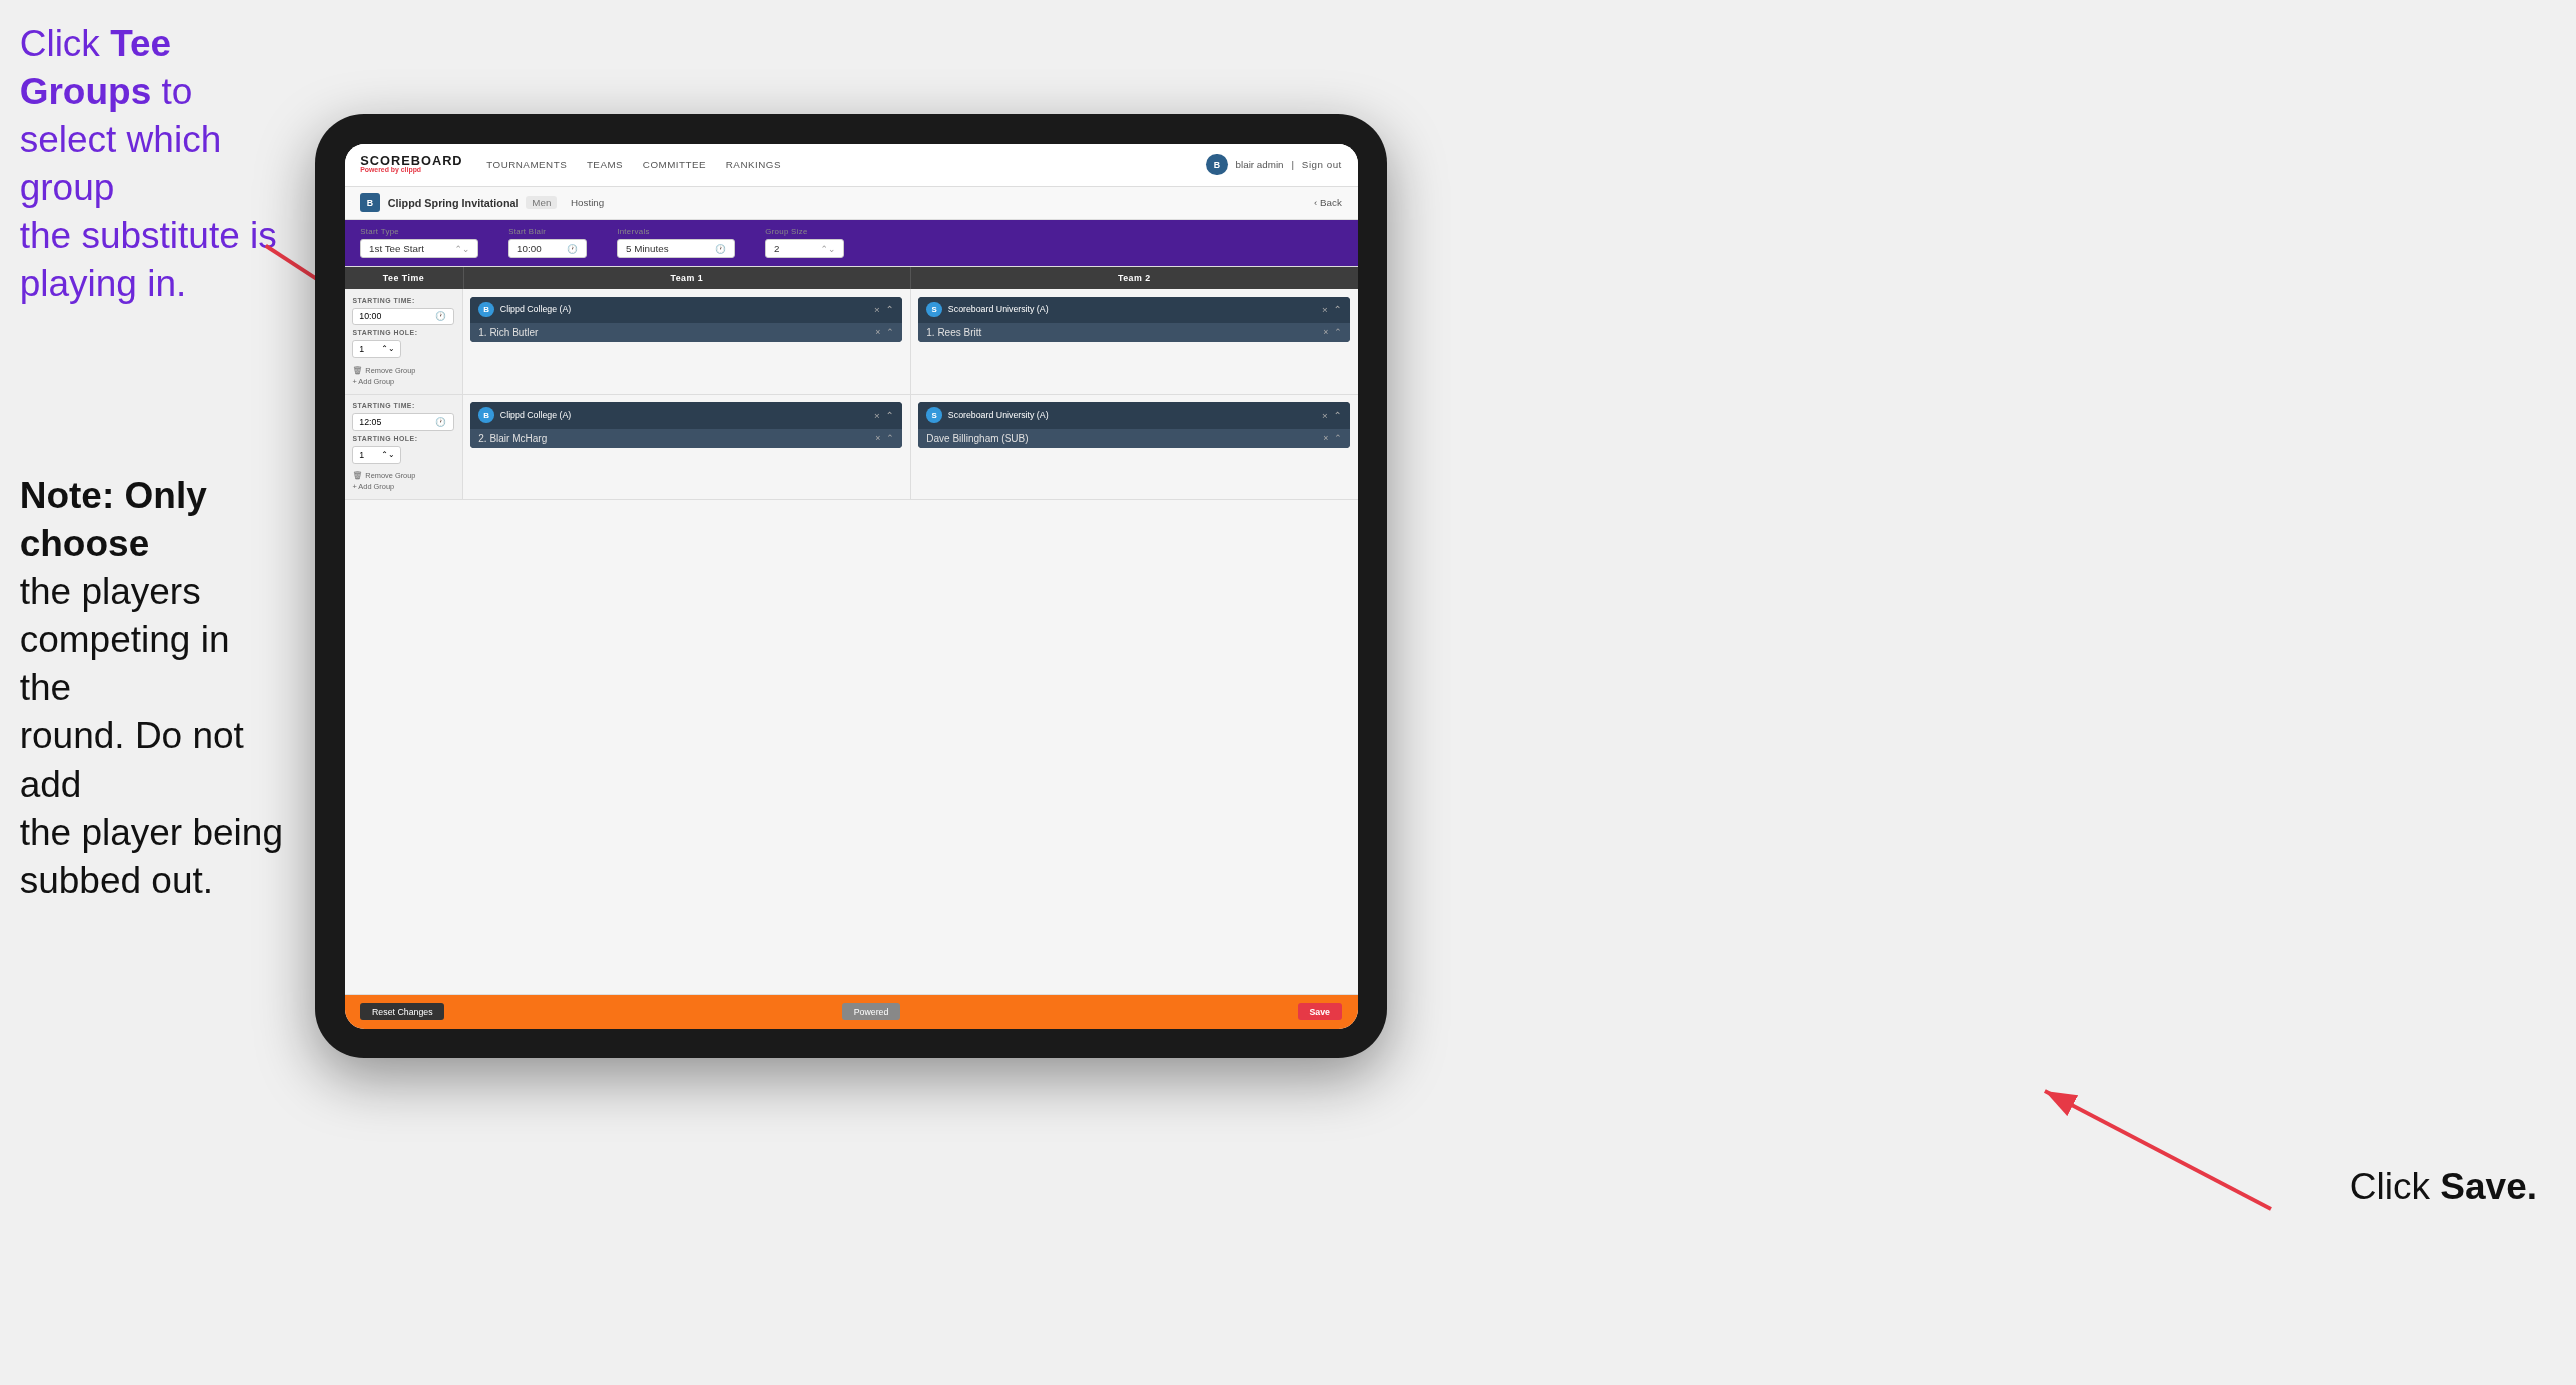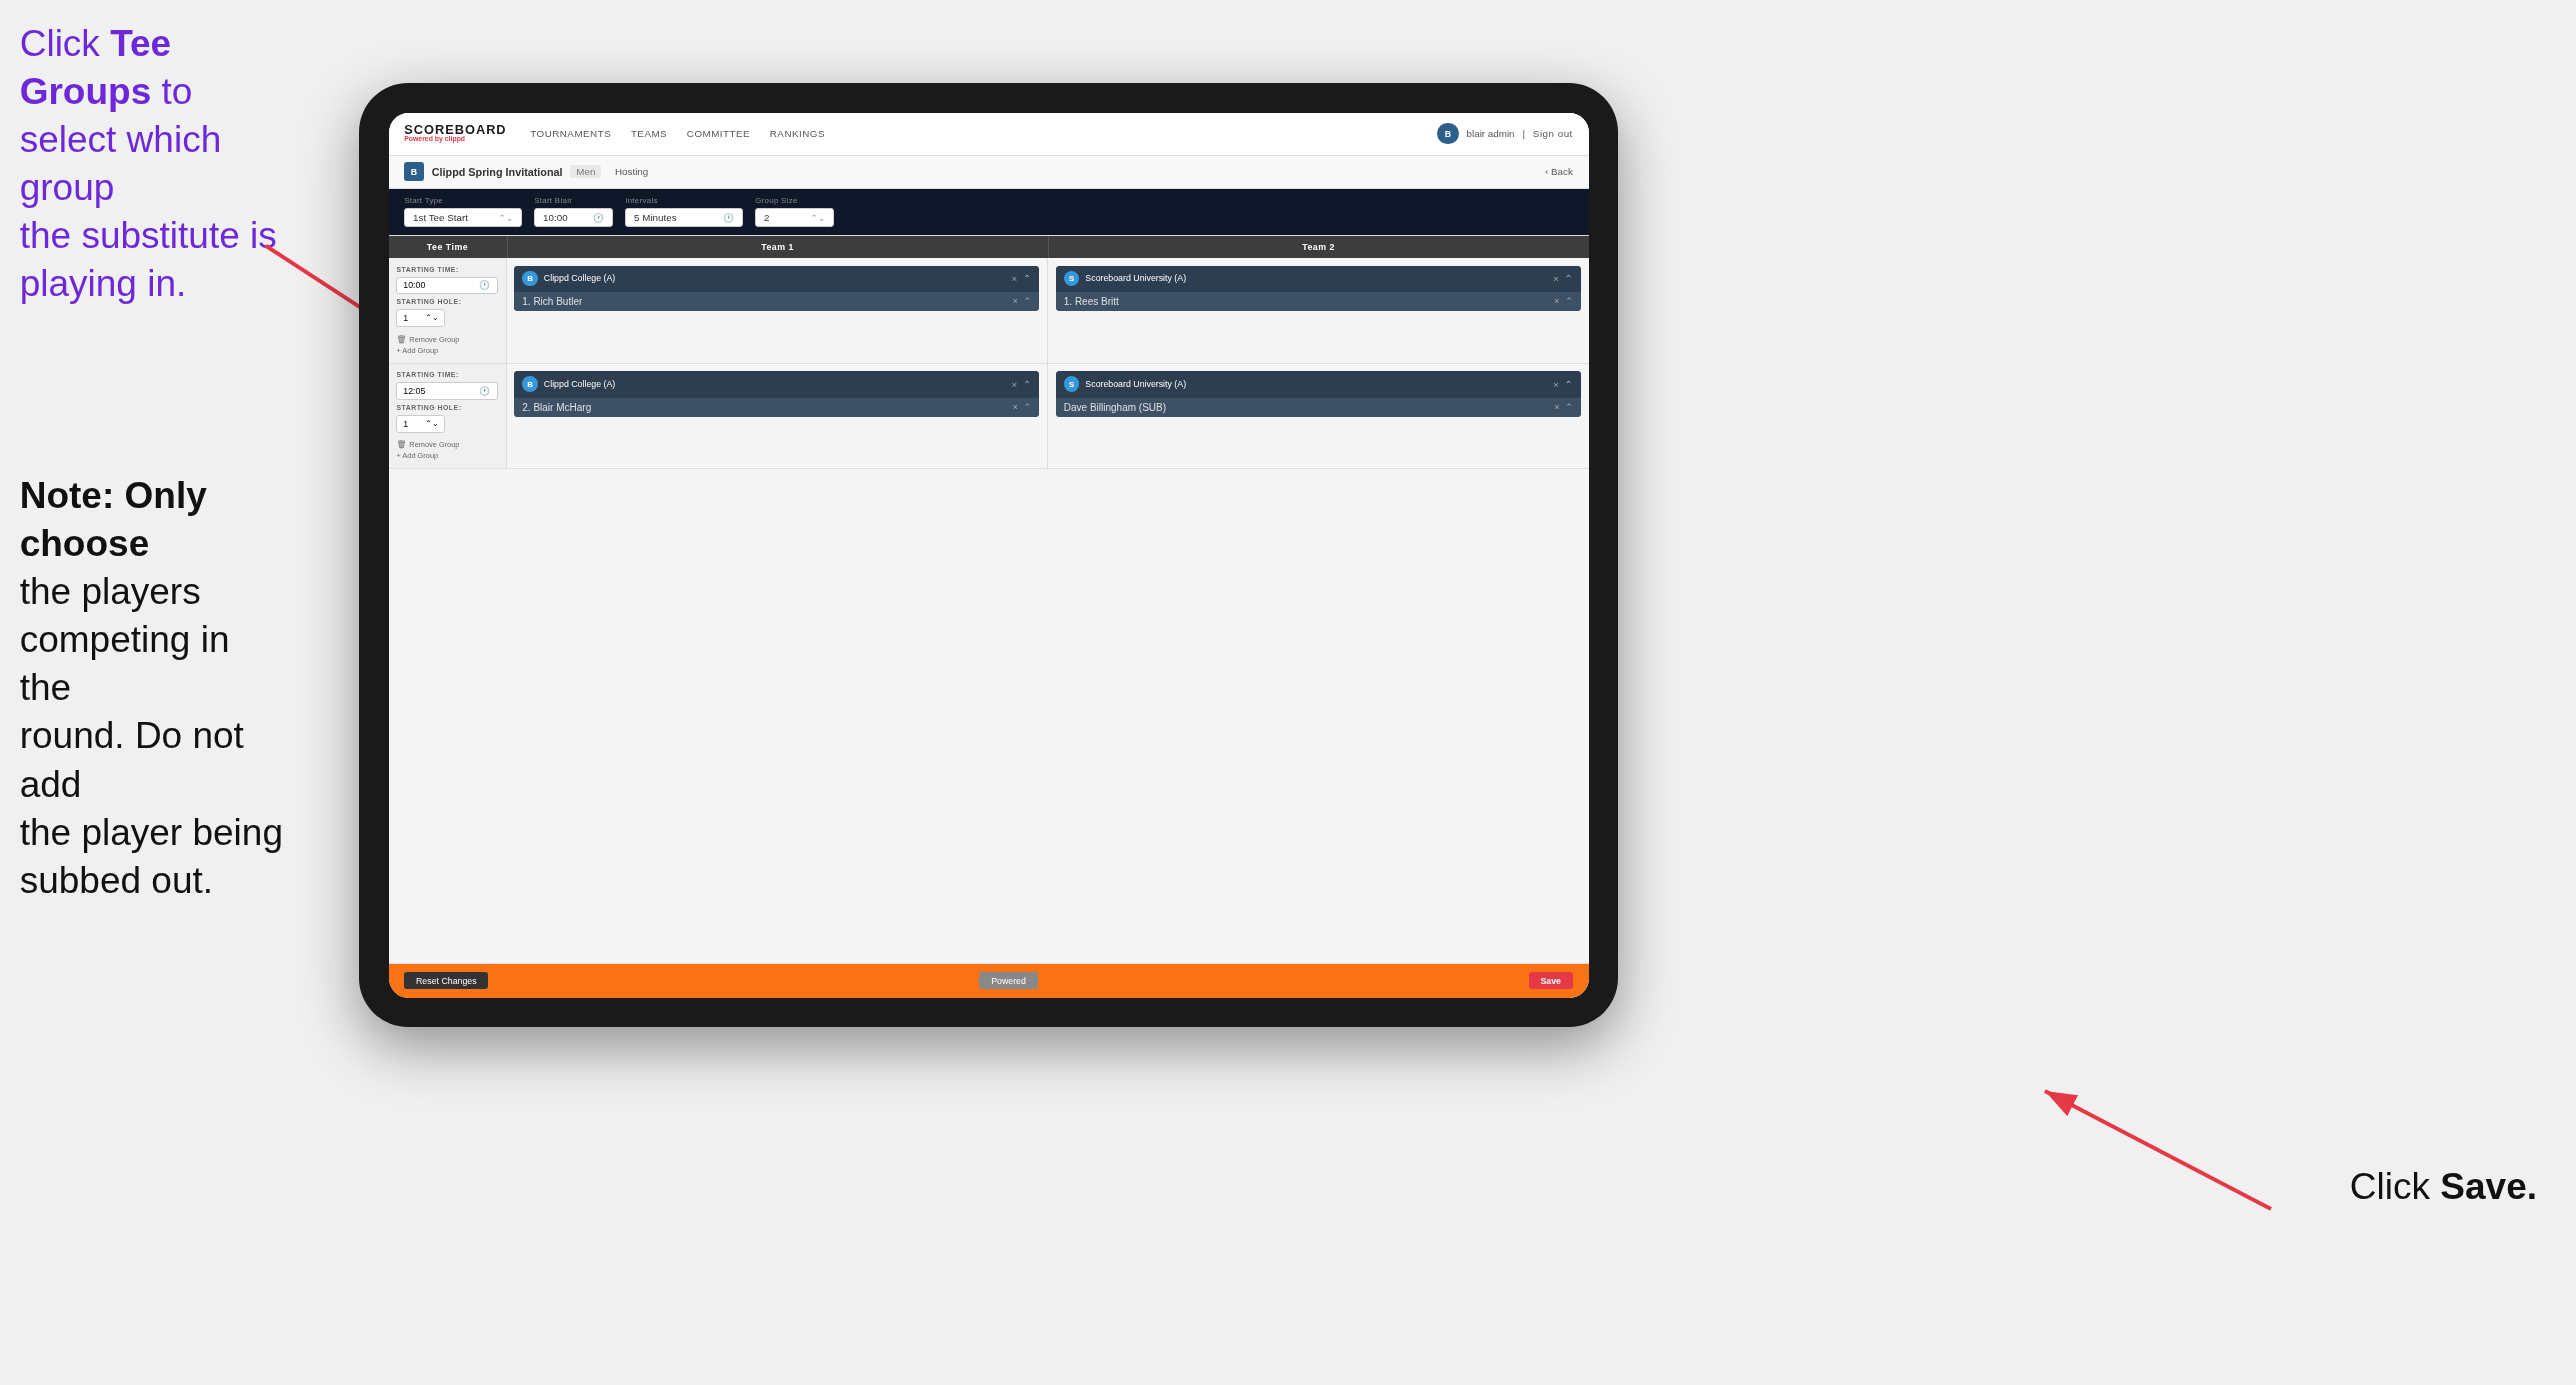--- a/index.html
+++ b/index.html
@@ -53,28 +53,27 @@
       left: 0;
       width: 2576px;
       height: 1385px;
       pointer-events: none;
     }
 
     
     .tablet-frame {
       position: absolute;
       left: 315px;
-      top: 83px;
-      width: 1259px;
+      top: 114px;
+      width: 1072px;
       height: 944px;
       background: #1a1a1a;
       border-radius: 49px;
       padding: 29.5px;
       box-shadow: 0 19.7px 59px rgba(0,0,0,0.4);
-      margin-left: 44px;
     }
 
     .tablet-screen {
       width: 100%;
       height: 100%;
       background: #fff;
       border-radius: 19.7px;
       overflow: hidden;
       display: flex;
       flex-direction: column;
@@ -192,25 +191,25 @@
       margin-left: 5.9px;
     }
     .back-btn {
       font-size: 9.8px;
       color: #555;
       cursor: pointer;
     }
 
     
     .settings-row {
-      background: #0f172a;
+      background: #4c1d95;
       border-bottom: 1px solid #ddd;
       padding: 7.9px 15.7px;
       display: flex;
-      gap: 12px;
+      gap: 30px;
       align-items: flex-end;
       flex-shrink: 0;
     }
     .setting-group {
       display: flex;
       flex-direction: column;
       gap: 2.9px;
     }
     .setting-label {
       font-size: 7.9px;

